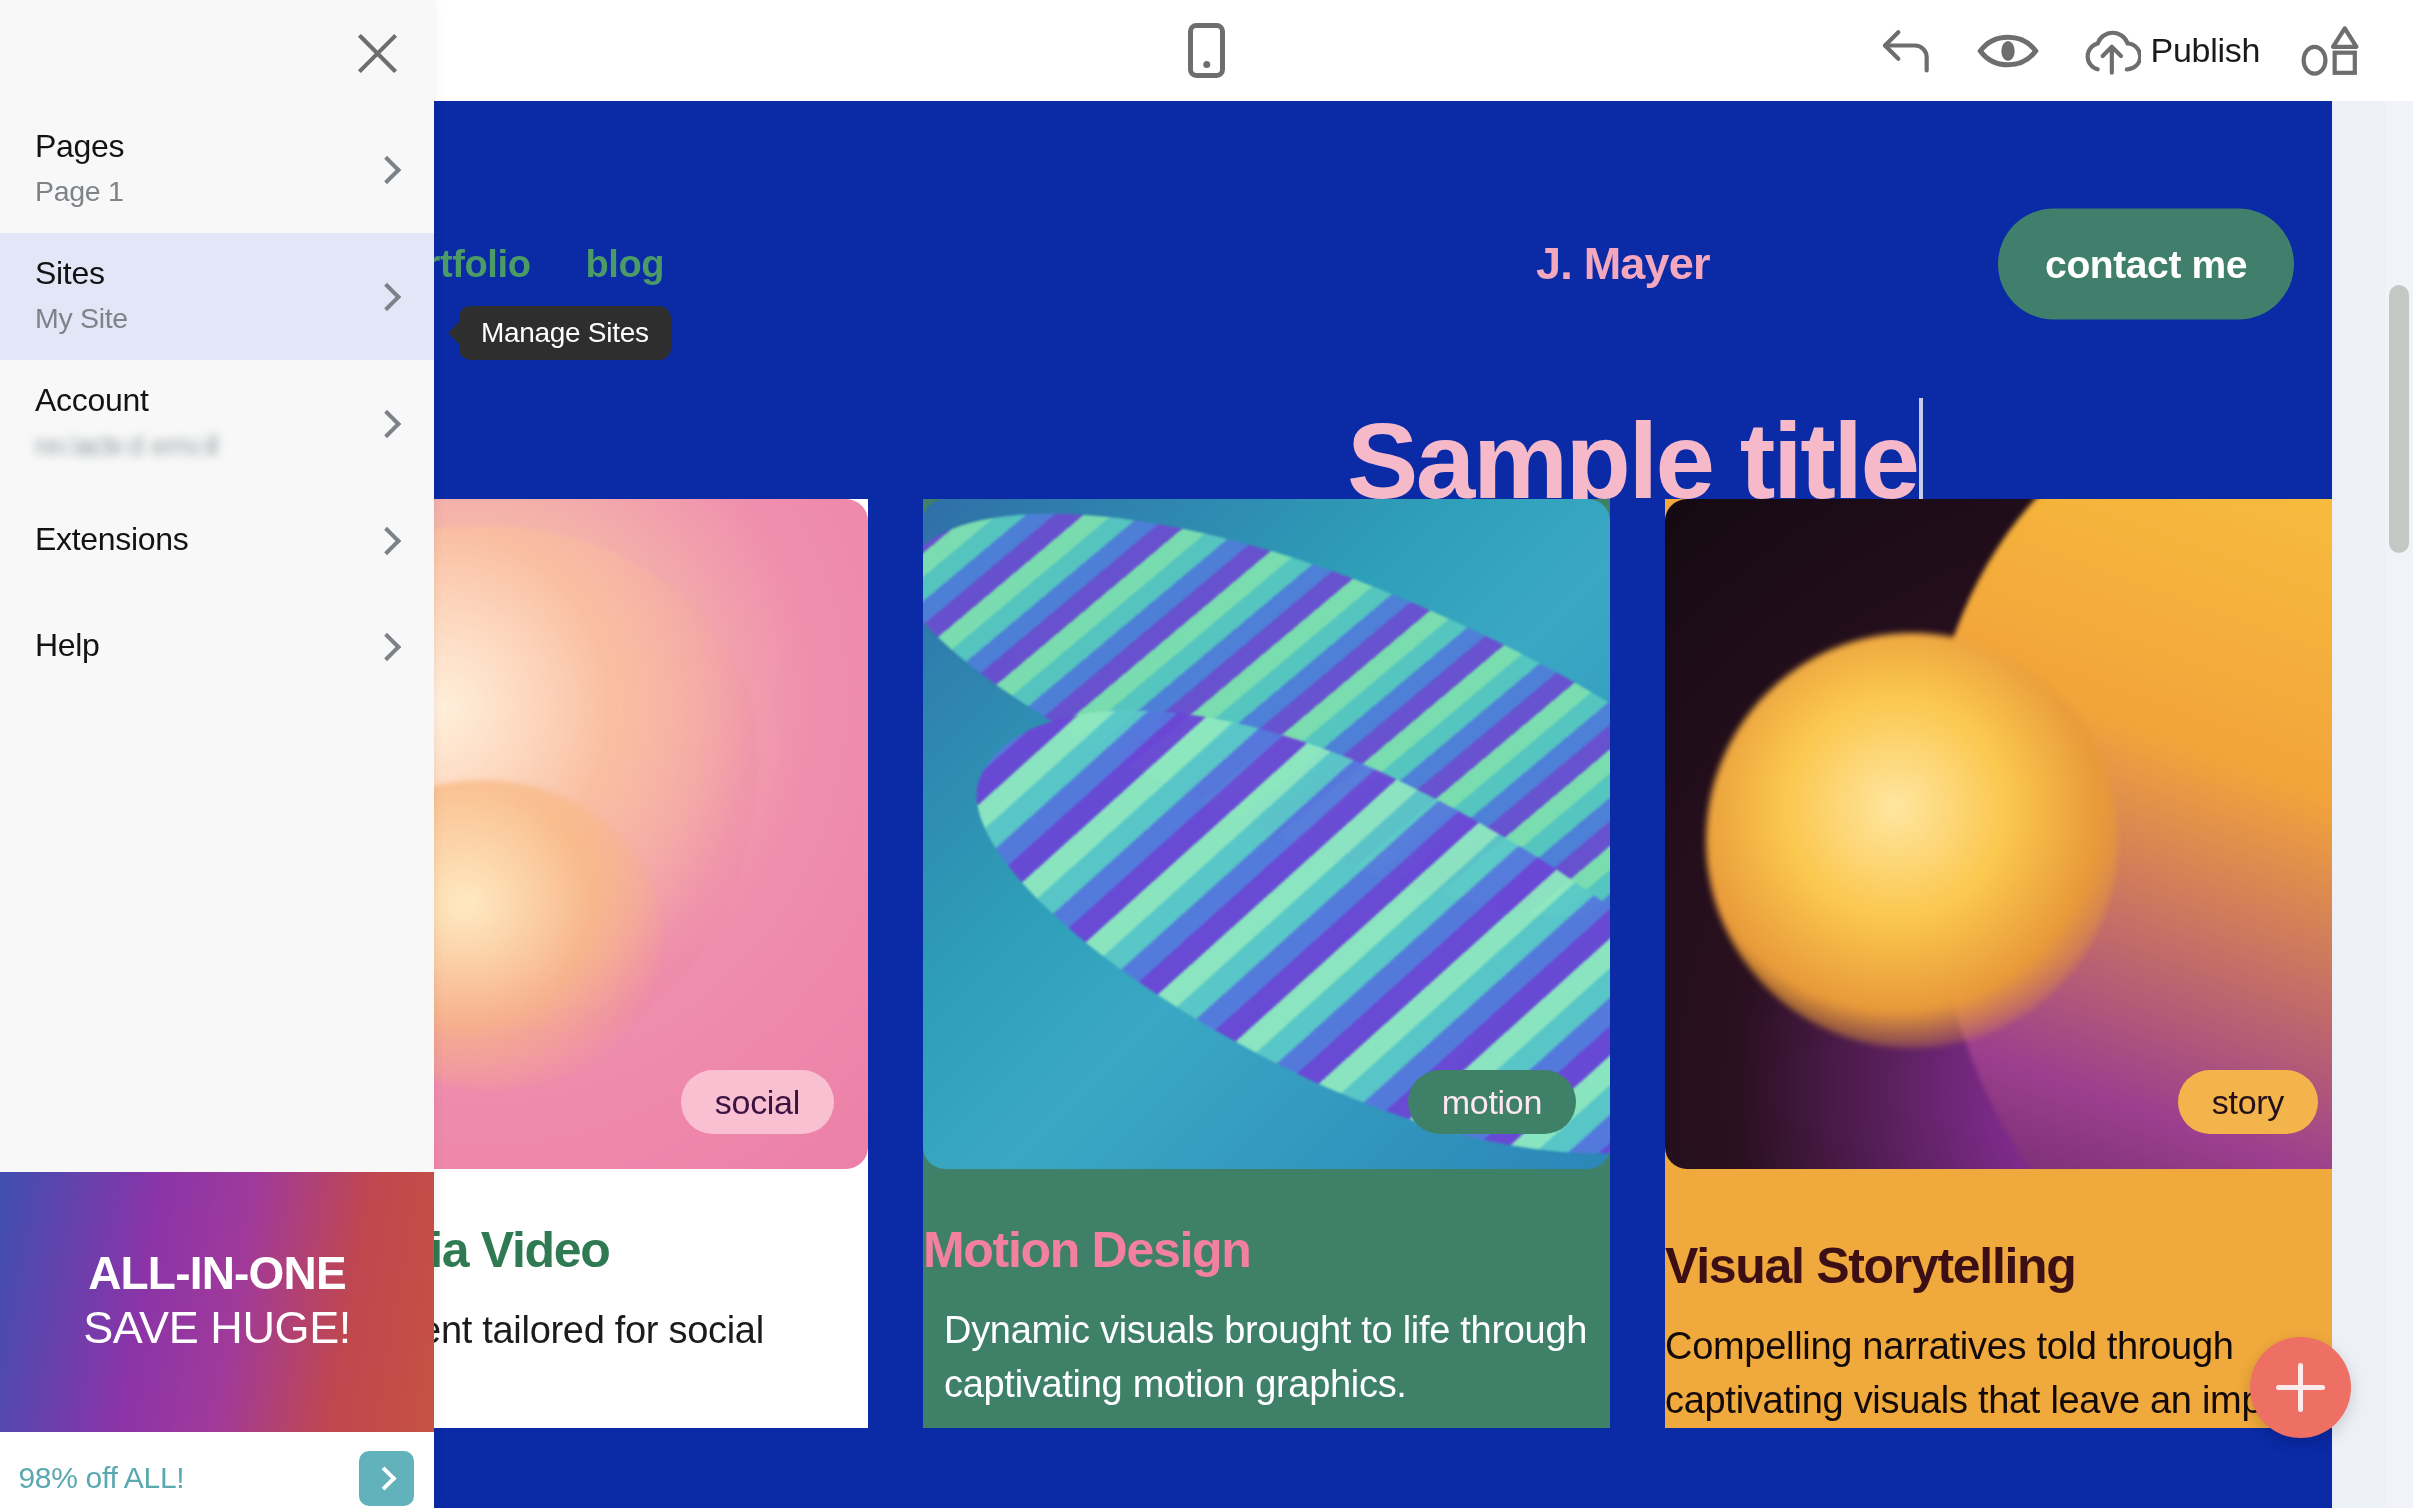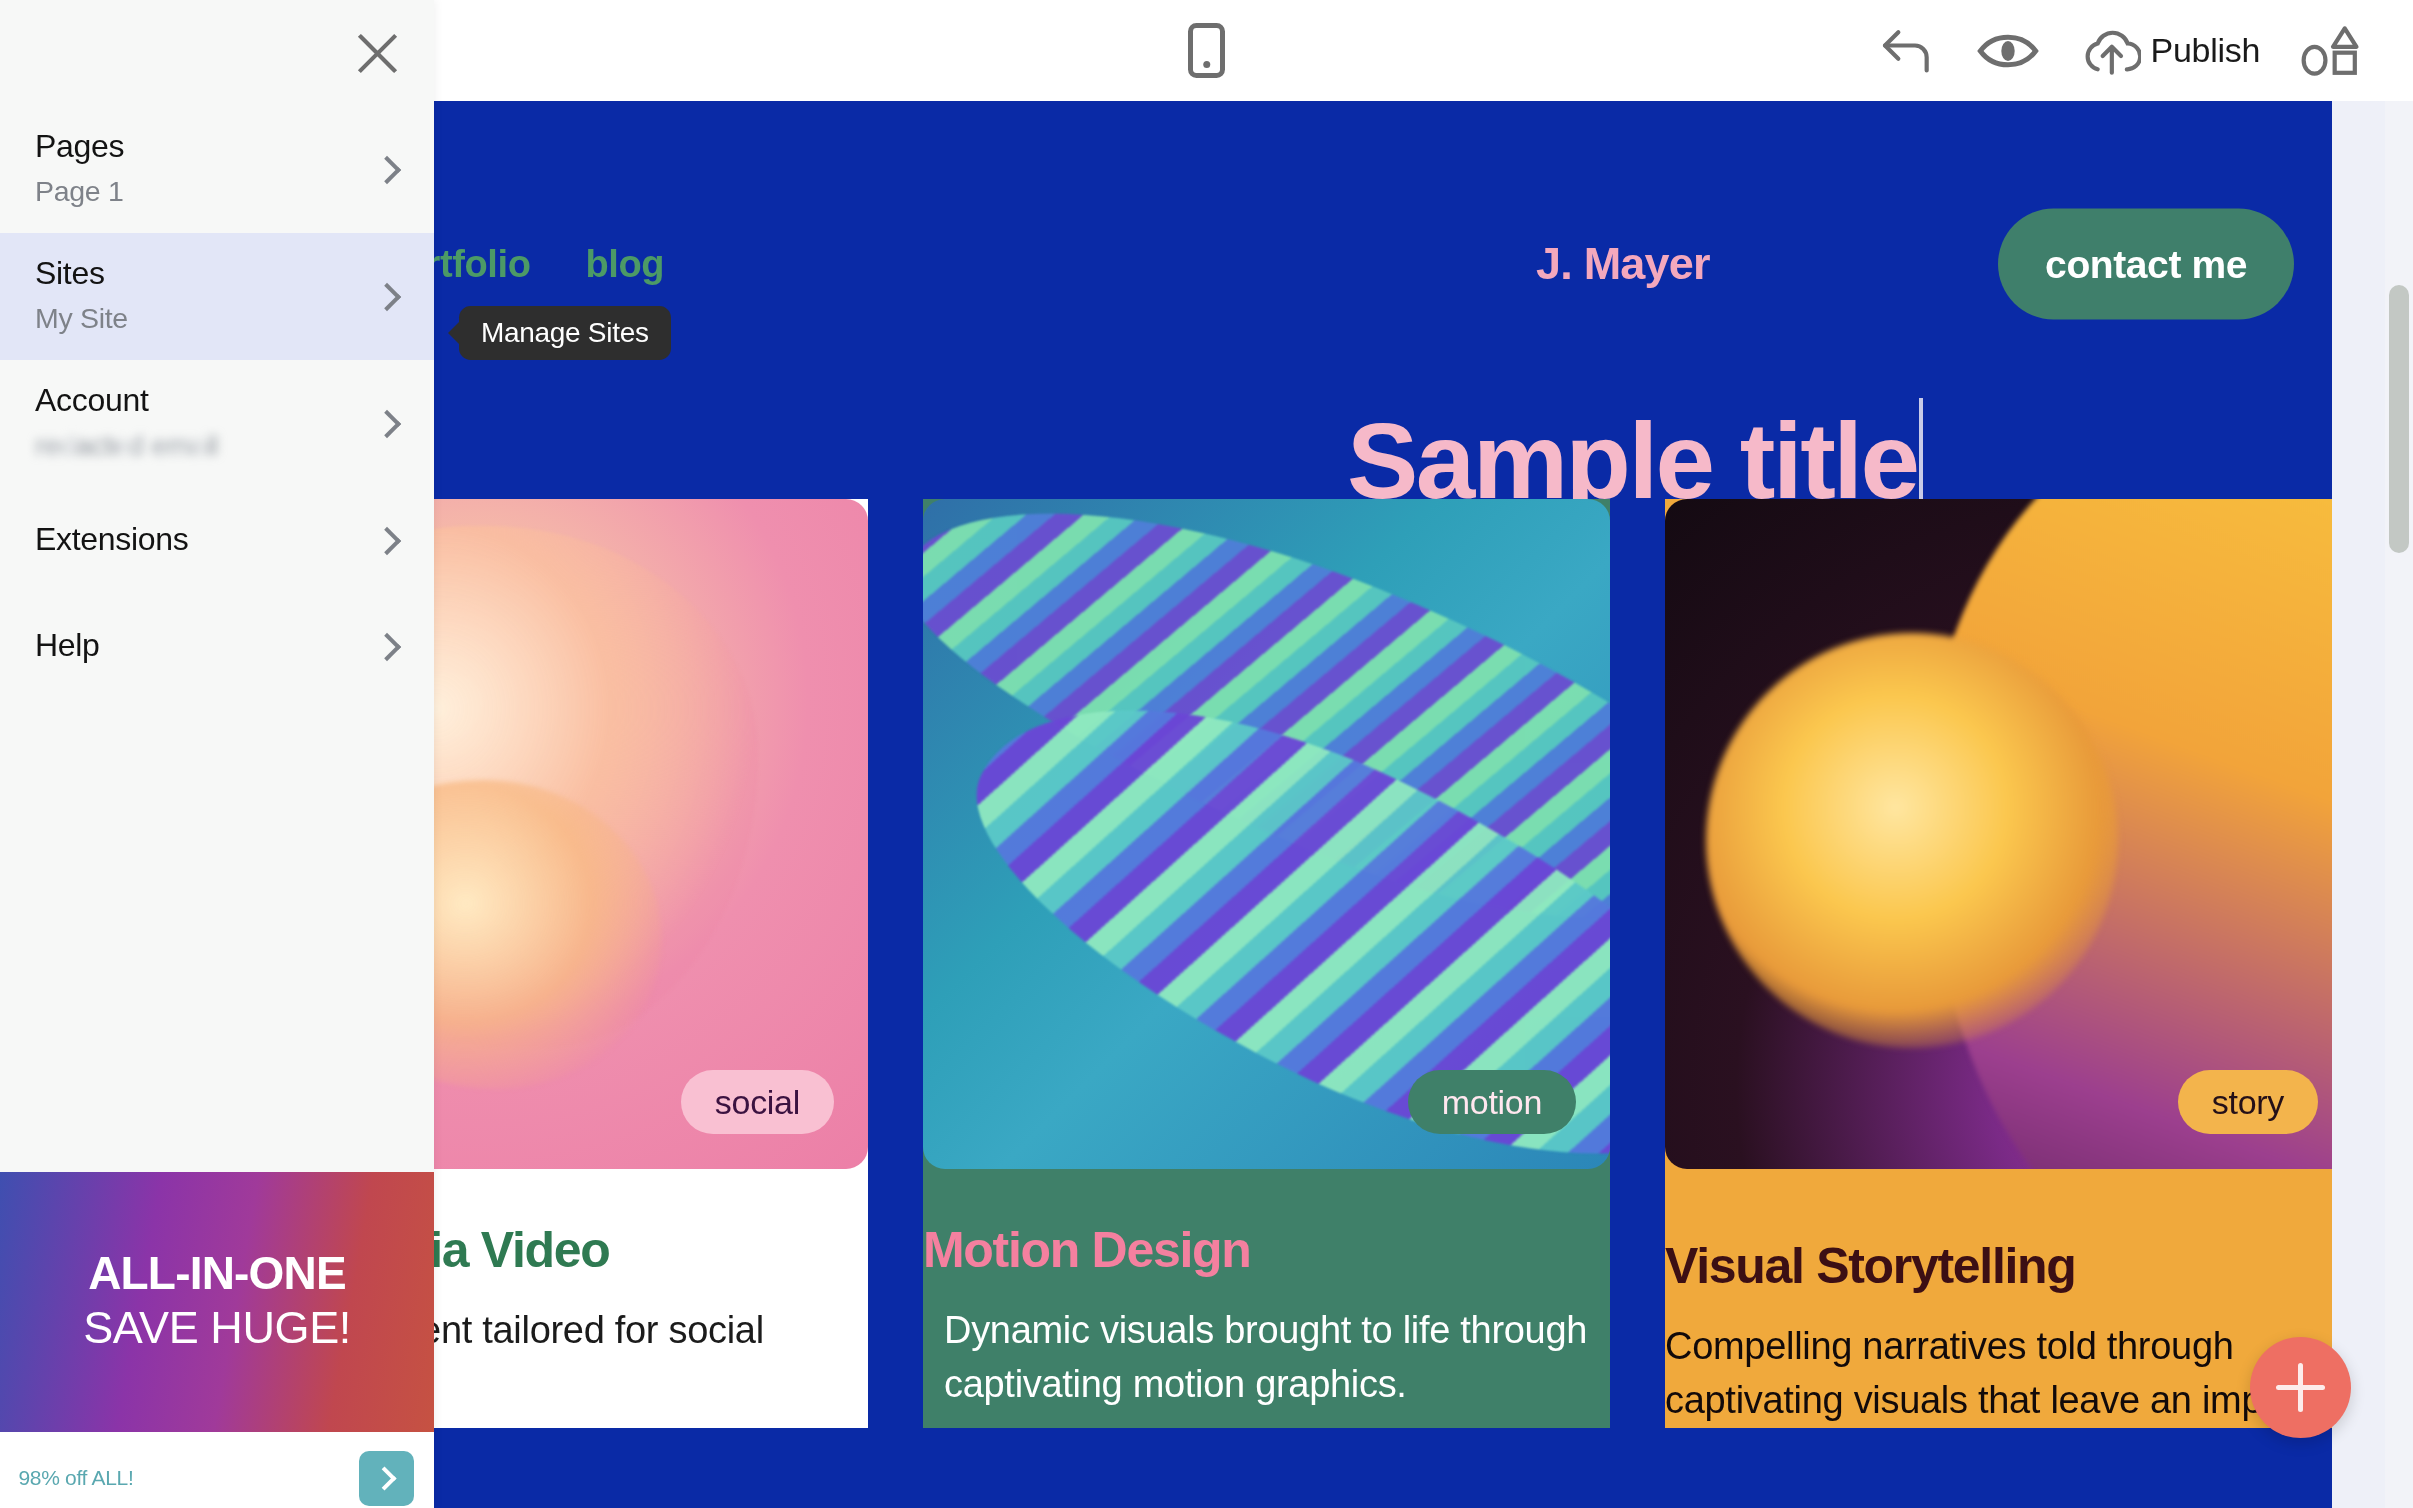--- a/index.html
+++ b/index.html
@@ -209,21 +209,21 @@
     background:linear-gradient(100deg,#3f4fb0 0%,#8b34a8 34%,#a03a9a 54%,#c0474f 78%,#c65242 100%);
     display:flex; flex-direction:column; align-items:center; justify-content:center;
     cursor:pointer;
   }
   #promo-line1{ color:#ffffff; font-size:46px; font-weight:800; letter-spacing:-0.8px; line-height:1.05; }
   #promo-line2{ color:#ffffff; font-size:45px; font-weight:400; letter-spacing:-0.4px; line-height:1.2; margin-top:3.4px;}
   #promo-bar{
     height:92px; width:434px; background:#ffffff; display:flex;
     align-items:center; justify-content:space-between; padding:0 20px 0 18.4px;
   }
-  #promo-offer{ color:#5aa8b0; font-size:21px; letter-spacing:-0.3px; }
+  #promo-offer{ color:#5aa8b0; font-size:30px; letter-spacing:-0.3px; }
   #promo-next{
     width:55px; height:55px; border-radius:10px; background:#62b2bb;
     display:flex; align-items:center; justify-content:center; cursor:pointer;
   }
   #promo-next .chev-s{ border-color:#ffffff; width:17px; height:17px; border-width:4.2px; margin-left:-5px;}
 
   
   #tooltip{
     position:absolute; left:459px; top:306px; z-index:60;
     background:#2e2e2e; color:#ffffff; border-radius:11.7px;

